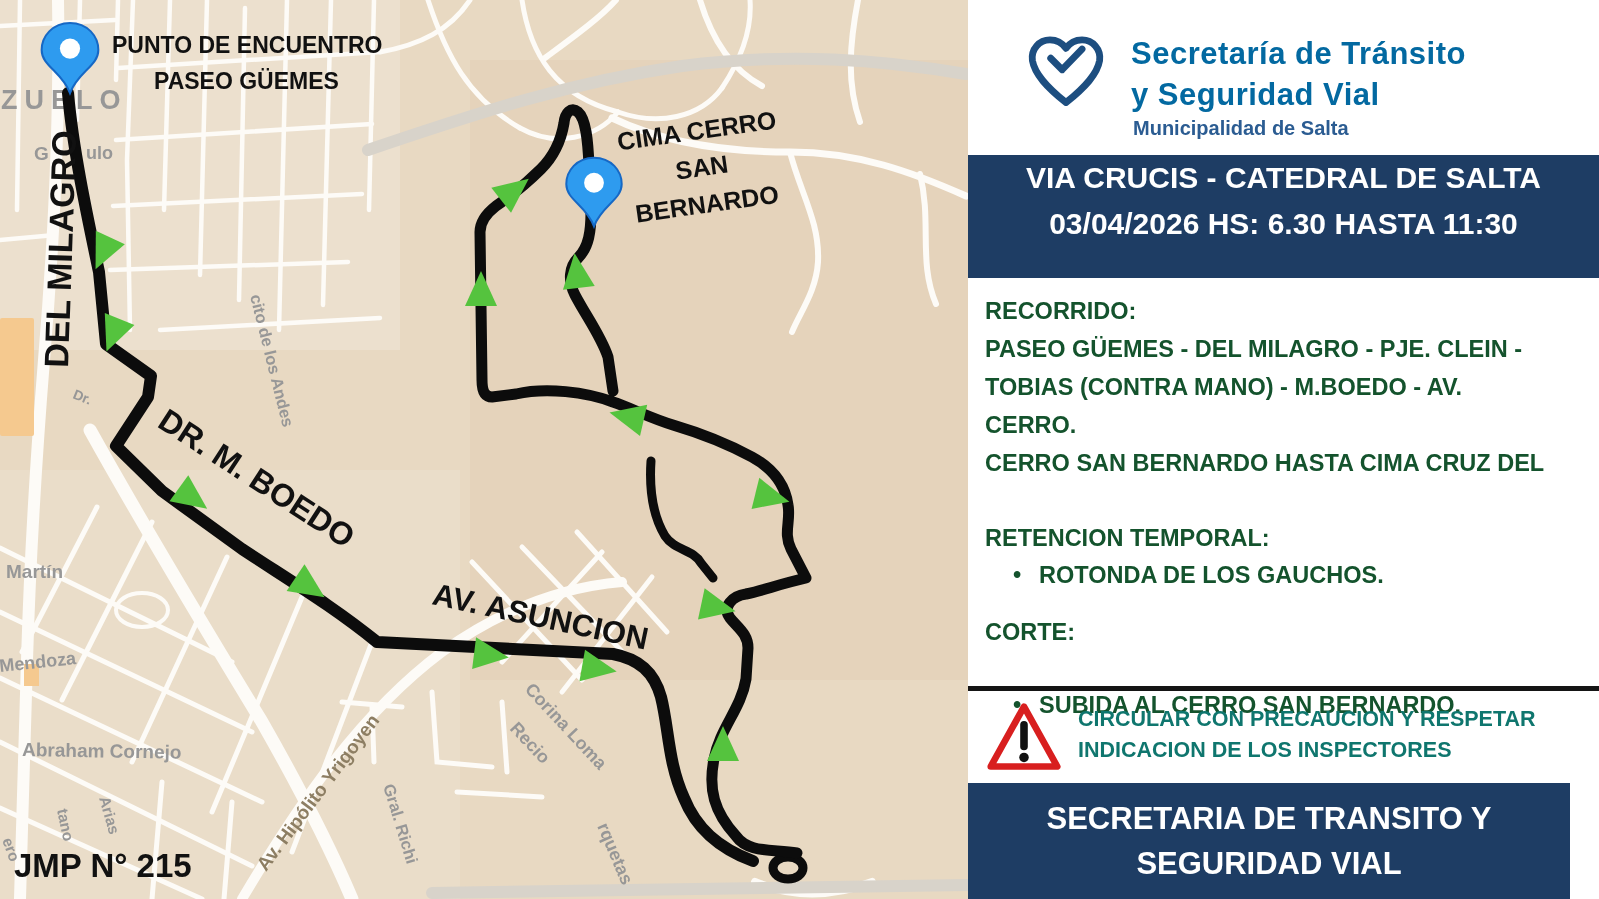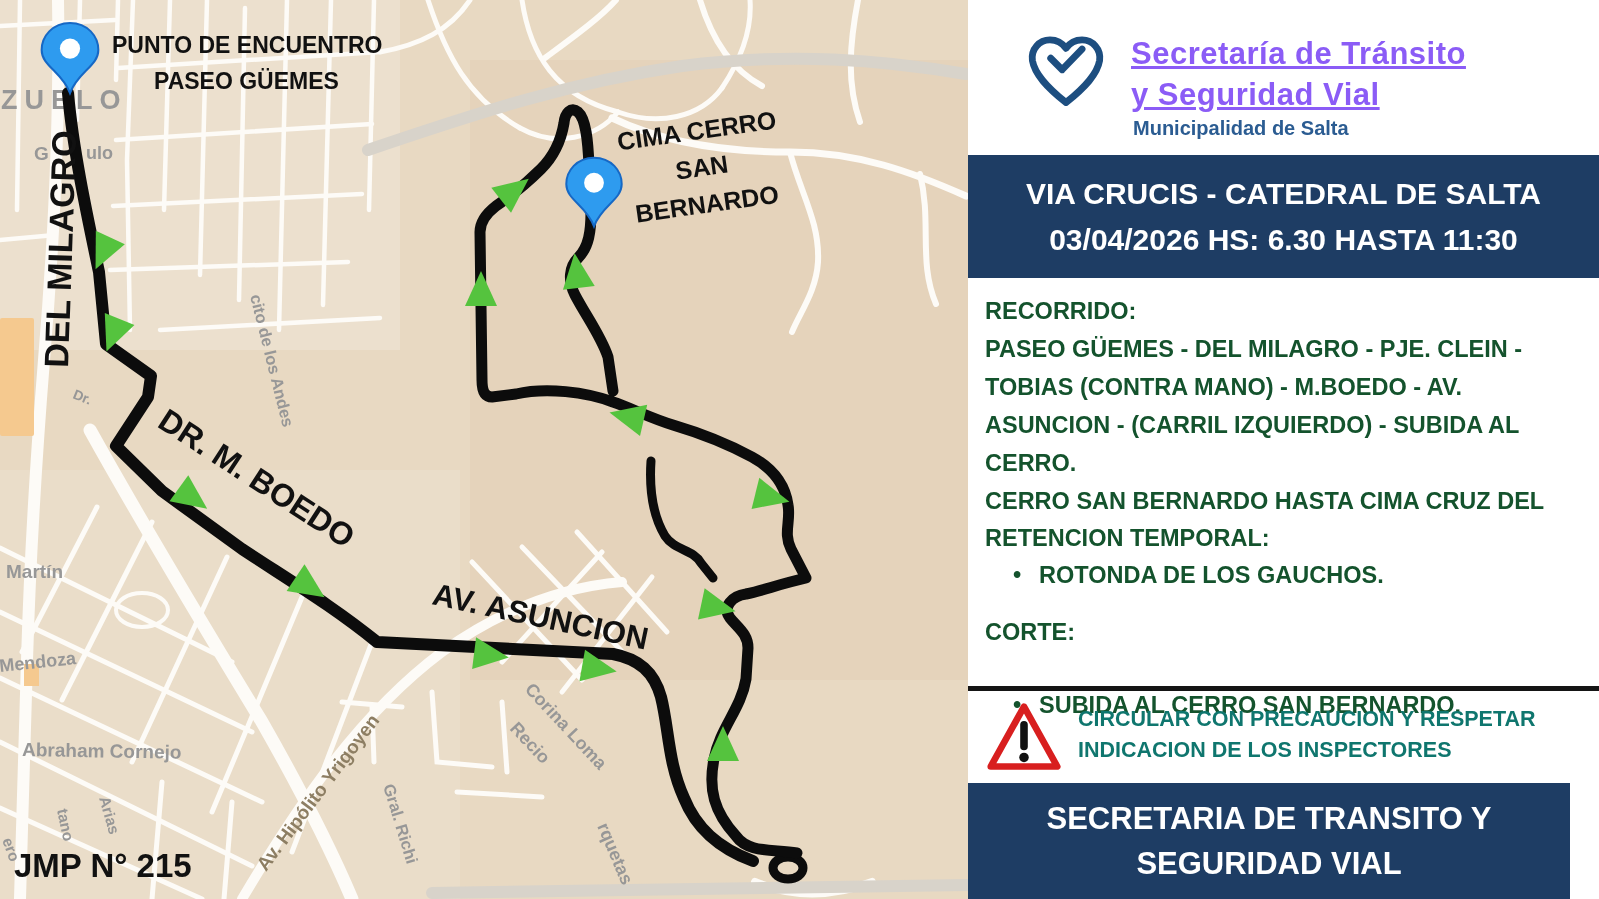--- a/index.html
+++ b/index.html
@@ -3,24 +3,24 @@
 <meta charset="utf-8">
 <style>
   html,body{margin:0;padding:0;background:#777;}
   #stage{position:relative;width:1599px;height:899px;overflow:hidden;background:#e8d9c2;
          font-family:"Liberation Sans",sans-serif;}
   
   #map-wrap{position:absolute;left:0;top:0;width:968px;height:899px;}
   
   #panel{position:absolute;left:968px;top:0;width:631px;height:899px;background:#ffffff;}
   .abs{position:absolute;}
-  .logo-l1,.logo-l2{font-size:31px;font-weight:700;color:#8b5cf6;letter-spacing:.5px;text-decoration:underline;}
+  .logo-l1,.logo-l2{font-size:31px;font-weight:700;color:#0369a1;letter-spacing:.5px;}
   .logo-l3{font-size:20px;font-weight:600;color:#2b5c92;}
   #banner{position:absolute;left:0;top:155px;width:631px;height:123px;background:#1e3d64;
-          display:flex;flex-direction:column;align-items:center;justify-content:center;}
+          display:flex;flex-direction:column;align-items:center;justify-content:flex-start;}
   #banner div{color:#fff;font-size:30px;font-weight:700;line-height:46px;white-space:nowrap;}
   .bodyline{font-size:23.5px;font-weight:700;color:#14532d;line-height:38px;white-space:nowrap;}
   .bullet-item{position:relative;padding-left:26px;}
   .bullet-item::before{content:"•";position:absolute;left:0;top:0;}
   #separator{position:absolute;left:0;top:686px;width:631px;height:5px;background:#151515;}
   .warnline{font-size:21.5px;font-weight:700;color:#0f766e;line-height:31px;white-space:nowrap;}
   #footer{position:absolute;left:0;top:783px;width:602px;height:116px;background:#1e3d64;
           display:flex;flex-direction:column;align-items:center;justify-content:center;}
   #footer div{color:#fff;font-size:31px;font-weight:700;line-height:45px;white-space:nowrap;}
   
@@ -188,21 +188,20 @@
 
     <div id="banner">
       <div>VIA CRUCIS - CATEDRAL DE SALTA</div>
       <div>03/04/2026 HS: 6.30 HASTA 11:30</div>
     </div>
 
     <div class="abs" style="left:17px;top:292px;">
       <div class="bodyline">RECORRIDO:</div>
       <div class="bodyline">PASEO GÜEMES - DEL MILAGRO - PJE. CLEIN -</div>
       <div class="bodyline">TOBIAS (CONTRA MANO) - M.BOEDO - AV.</div>
-      <div class="bodyline">ASUNCION - (CARRIL IZQUIERDO) - SUBIDA AL</div>
       <div class="bodyline">CERRO.</div>
       <div class="bodyline">CERRO SAN BERNARDO HASTA CIMA CRUZ DEL</div>
     </div>
 
     <div class="abs bodyline" style="left:17px;top:519px;">RETENCION TEMPORAL:</div>
     <div class="abs bodyline bullet-item" style="left:45px;top:556px;">ROTONDA DE LOS GAUCHOS.</div>
 
     <div class="abs bodyline" style="left:17px;top:613px;">CORTE:</div>
     <div class="abs bodyline bullet-item" style="left:45px;top:648px;">SUBIDA AL CERRO SAN BERNARDO.</div>
 

